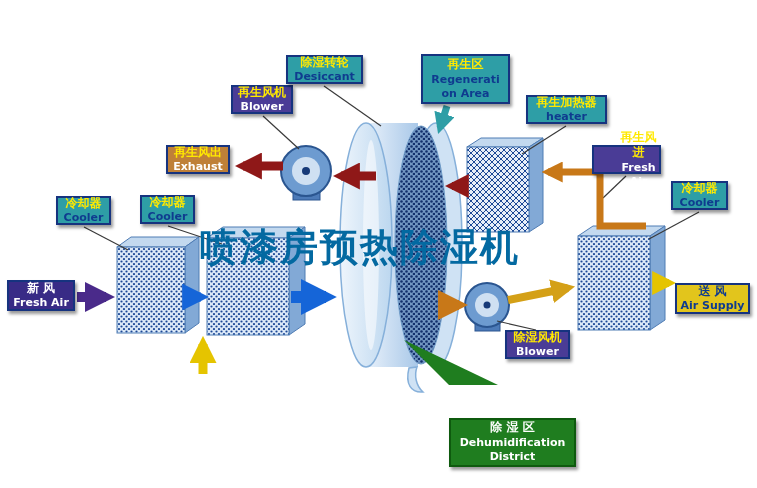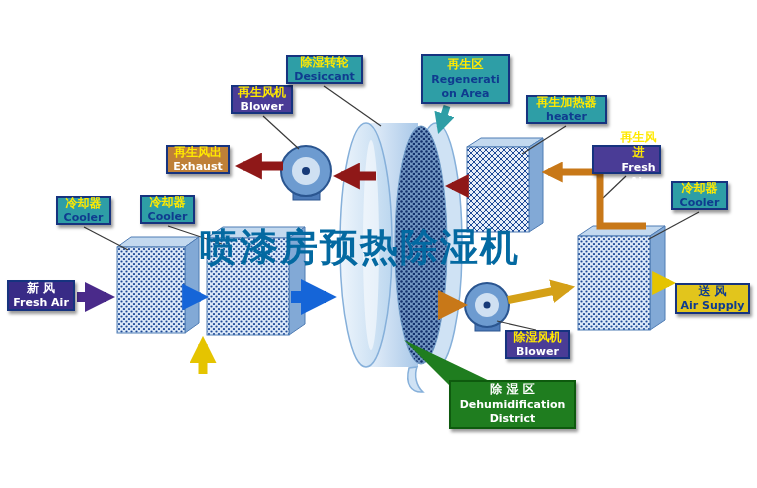--- a/index.html
+++ b/index.html
@@ -13,21 +13,21 @@
     box-shadow:2px 3px 3px rgba(0,0,0,0.40);
     box-sizing:border-box;
   }
   .lbl .zh{font-size:12px;}
   .lbl .en{font-size:11px;}
   .bg-teal{background:#2E9EA6;}
   .bg-purple{background:#4A3C96;}
   .bg-dpurple{background:#382B86;}
   .bg-orange{background:#BF8038;}
   .bg-yellow{background:#E2C51C;}
-  .bg-green{background:#1F7D1F;border-color:#0E5A0E;}
+  .bg-green{background:#1F7D1F;border-color:#0E5A0E;margin-top:38px;}
   .t-yellow{color:#FFE900;}
   .t-white{color:#FFFFFF;}
   .t-navy{color:#0F3B8F;}
   .title{
     position:absolute;left:200px;top:222px;
     font-size:38px;font-weight:bold;letter-spacing:2px;
     color:#0369a1;white-space:nowrap;z-index:5;
   }
 </style>
 </head>

